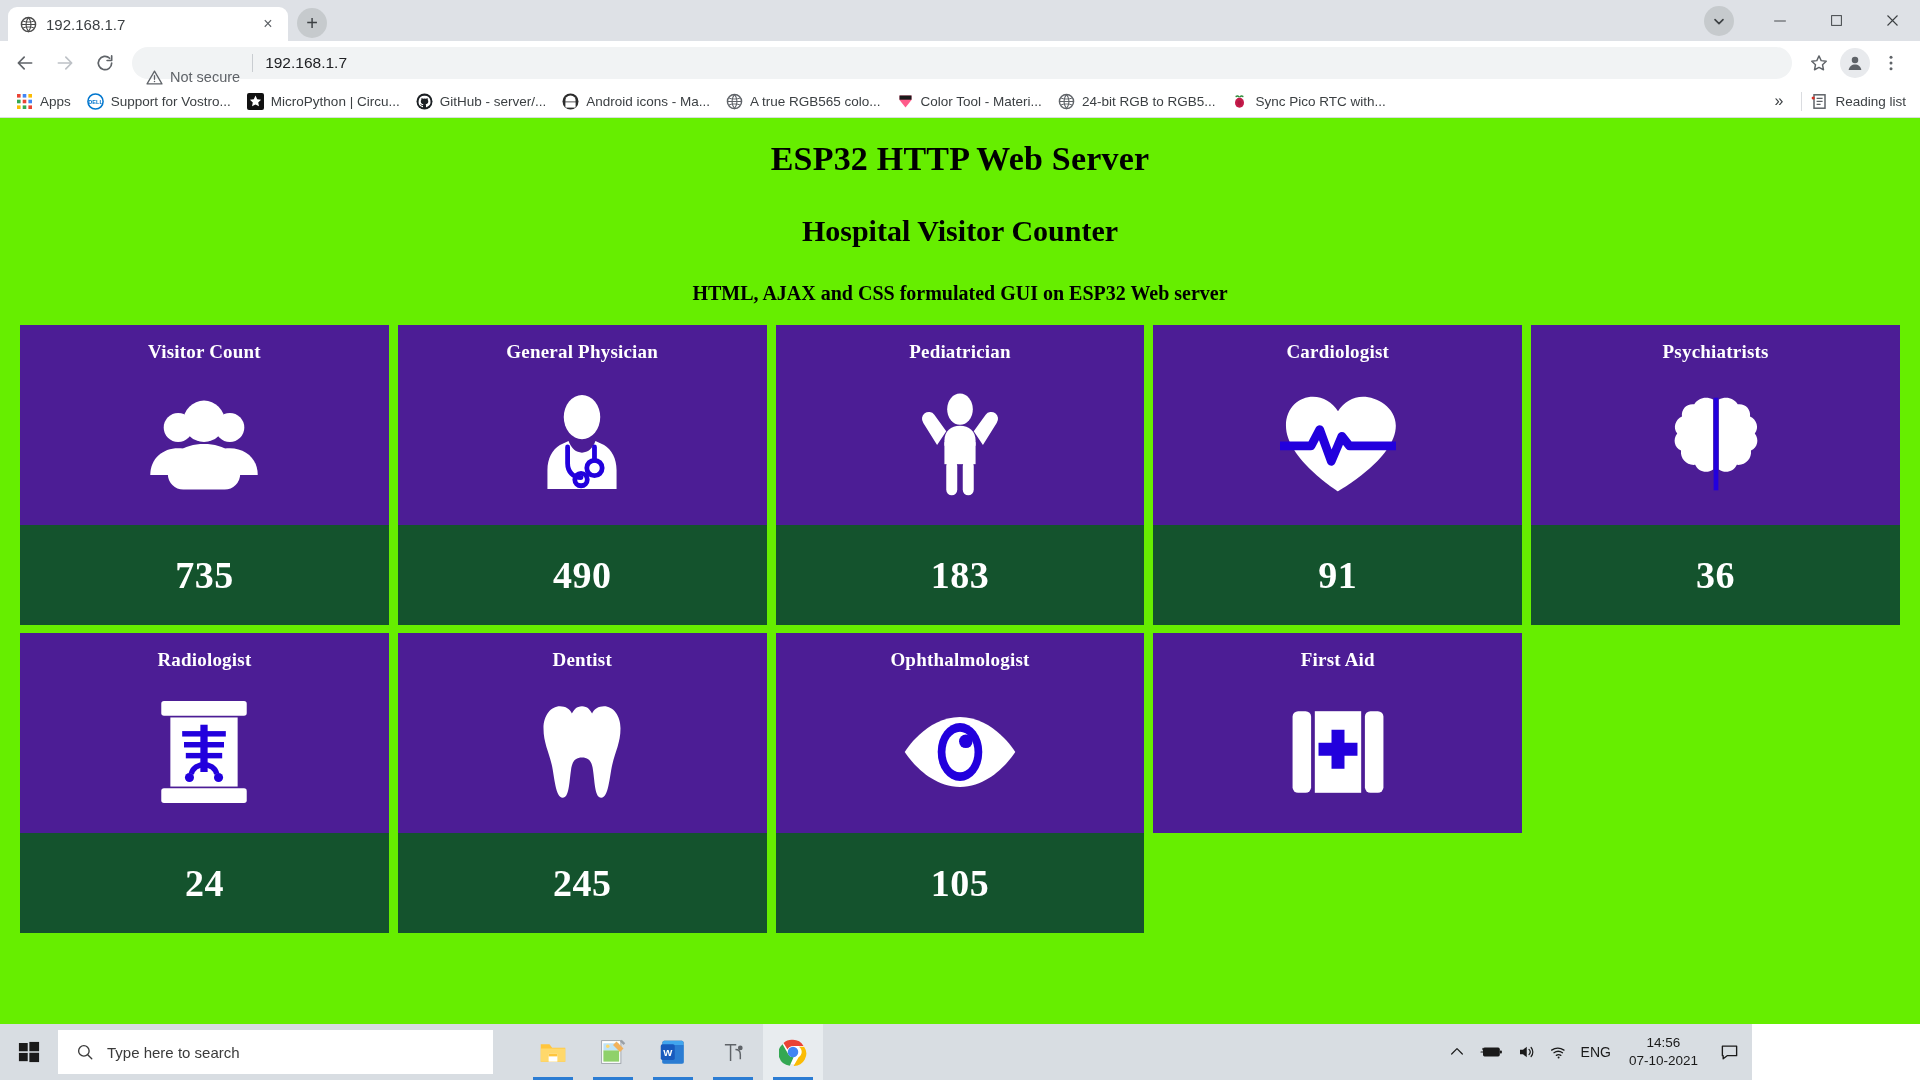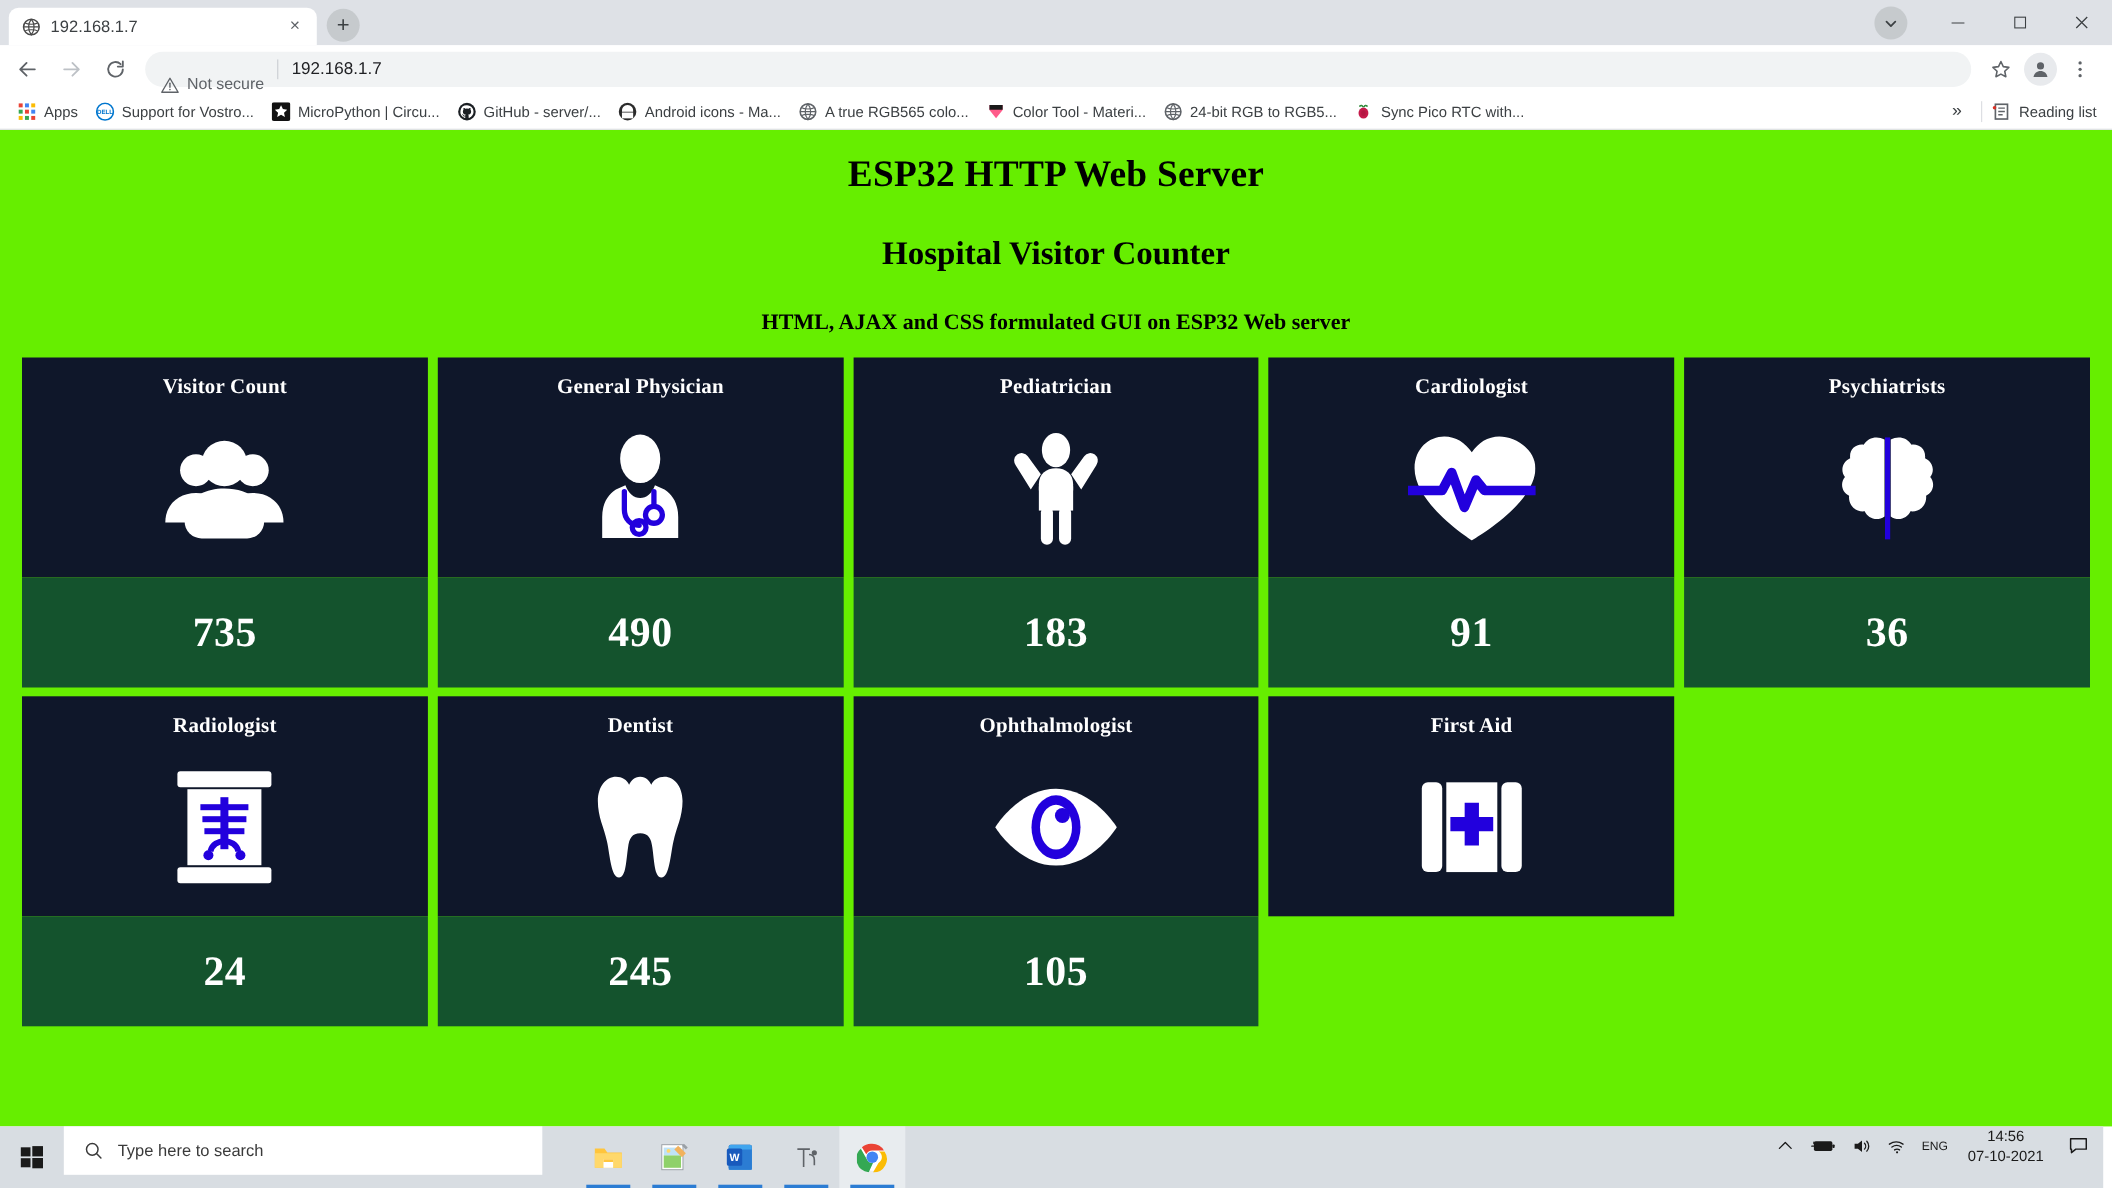--- a/index.html
+++ b/index.html
@@ -106,21 +106,21 @@
   .h2 { font-size: 30px; font-weight: bold; color: #000; margin-top: 36px; }
   .h3 { font-size: 20px; font-weight: bold; color: #000; margin-top: 34px; }
 
   .grid {
     width: 1900px; margin-top: 20px;
     display: grid; grid-template-columns: repeat(5, 1fr);
     gap: 8px 9px; padding: 0 10px;
   }
   .card { display: flex; flex-direction: column; }
   .card-top {
-    background: #0f172a; height: 200px; display: flex; flex-direction: column;
+    background: #4c1d95; height: 200px; display: flex; flex-direction: column;
     align-items: center;
   }
   .card-title {
     color: #ffffff; font-size: 19px; font-weight: bold;
     margin-top: 16px; letter-spacing: .2px; text-align: center;
   }
   .card-ico {
     flex: 1; display: flex; align-items: center; justify-content: center;
     width: 100%;
   }
@@ -128,22 +128,22 @@
   .card-bottom {
     background: #14532d; height: 100px;
     display: flex; align-items: center; justify-content: center;
   }
   .card-value {
     color: #ffffff; font-size: 38px; font-weight: bold; letter-spacing: .5px;
   }
 
   
   .taskbar {
-    height: 56px; width: 1912px; background: #d8dde2;
-    display: flex; align-items: flex-start; position: relative;
+    height: 56px; width: 1752px; background: #d8dde2;
+    display: flex; align-items: center; position: relative;
   }
   .start {
     width: 58px; height: 56px; display: flex; align-items: center;
     justify-content: center;
   }
   .tb-search {
     width: 435px; height: 44px; background: #ffffff;
     display: flex; align-items: center; gap: 13px; padding: 0 18px;
     font-size: 15px; color: #3a3a3a;
   }
@@ -155,21 +155,21 @@
   .tb-app.active { background: #e8ecef; }
   .tb-app .underline {
     position: absolute; bottom: 0; left: 10px; right: 10px; height: 3px;
     background: #2b7cd3;
   }
   .tray {
     margin-left: auto; display: flex; align-items: center; gap: 14px;
     padding-right: 10px; color: #1a1a1a;
   }
   .tray-ico { display: flex; align-items: center; justify-content: center; }
-  .tray-lang { font-size: 11px; }
+  .tray-lang { font-size: 14px; }
   .clock {
     display: flex; flex-direction: column; align-items: center;
     font-size: 13.5px; line-height: 1.3; margin: 0 4px;
   }
   .tray-action { width: 26px; display: flex; align-items: center; justify-content: center; }
 </style>
 </head>
 <body>
 
 <div class="browser">

